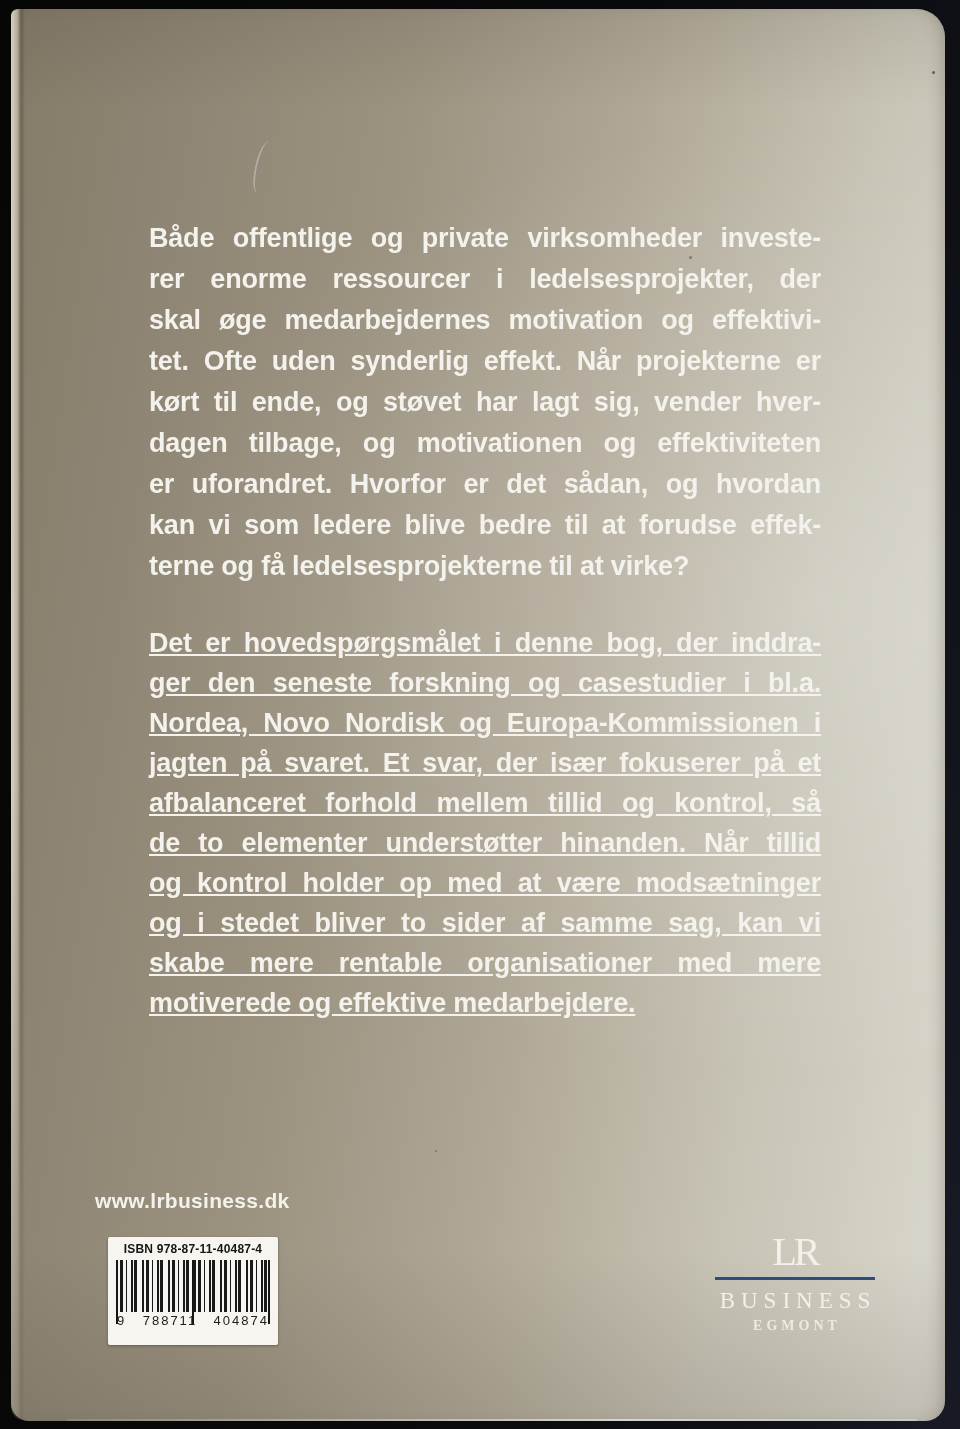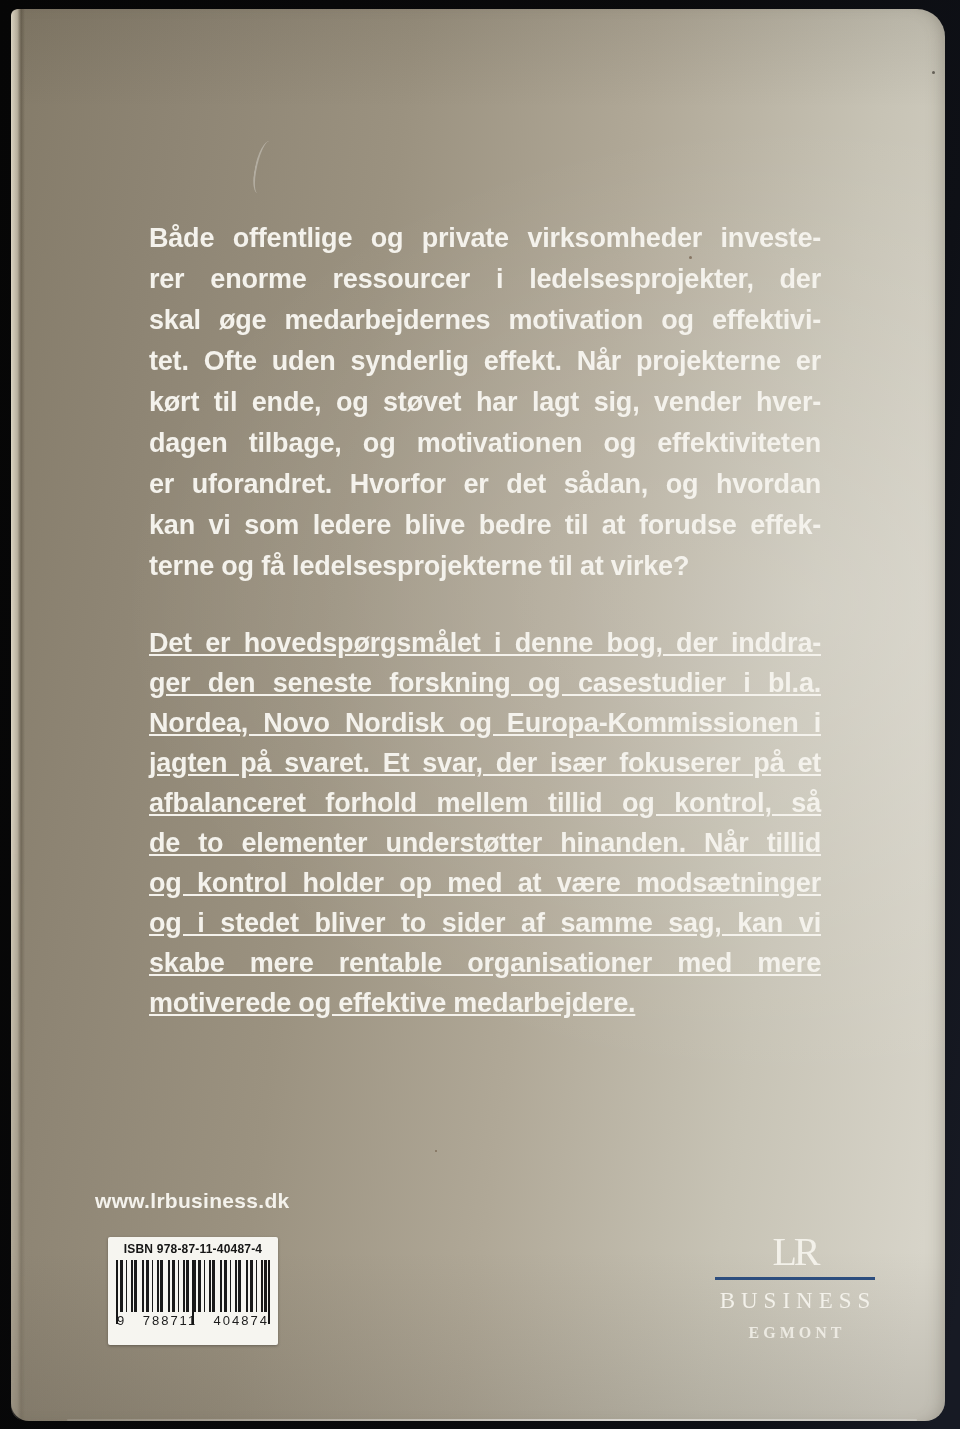--- a/index.html
+++ b/index.html
@@ -113,21 +113,21 @@
 
   
   .publisher {
     position: absolute; left: 688px; top: 1224px; width: 192px;
     text-align: center; color: #f3f1ea;
     font-family: "Liberation Serif", serif;
   }
   .monogram { font-size: 40px; line-height: 38px; letter-spacing: -3px; font-weight: 400; }
   .logo-rule { width: 160px; height: 3px; margin: 6px auto 8px; background: #2c4d7e; }
   .imprint { font-size: 23px; letter-spacing: 6px; padding-left: 6px; font-weight: 400; }
-  .group { margin-top: 10px; font-size: 16px; letter-spacing: 4px; padding-left: 4px; font-weight: 700; color: rgba(240,238,230,0.92); }
+  .group { margin-top: 4px; font-size: 14px; letter-spacing: 4px; padding-left: 4px; font-weight: 700; color: rgba(240,238,230,0.92); }
 </style>
 </head>
 <body>
 
 <div id="stage">
   <div class="cover">
 
     <div class="spine-fold"></div>
     <div class="scratch"></div>
     <div class="speck s1"></div>

